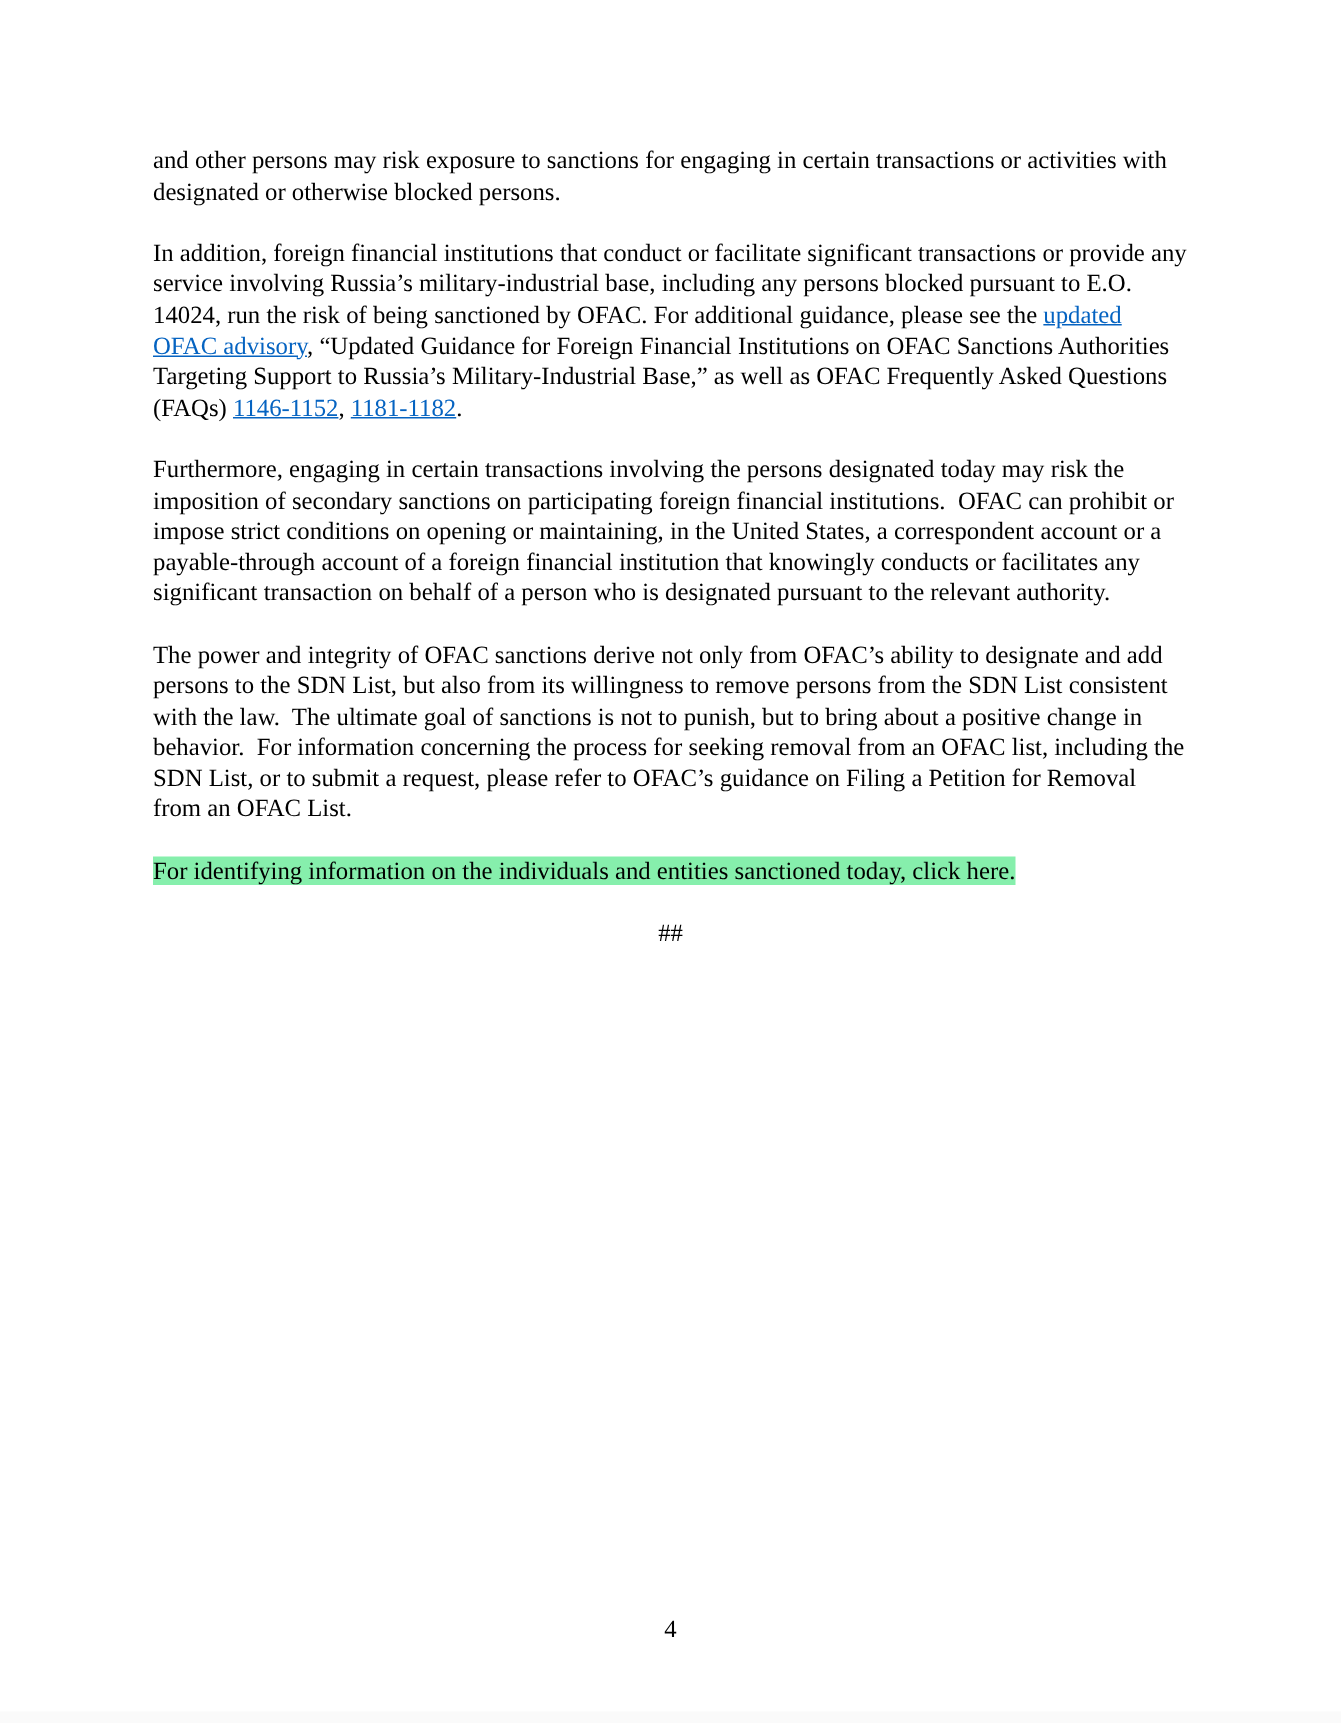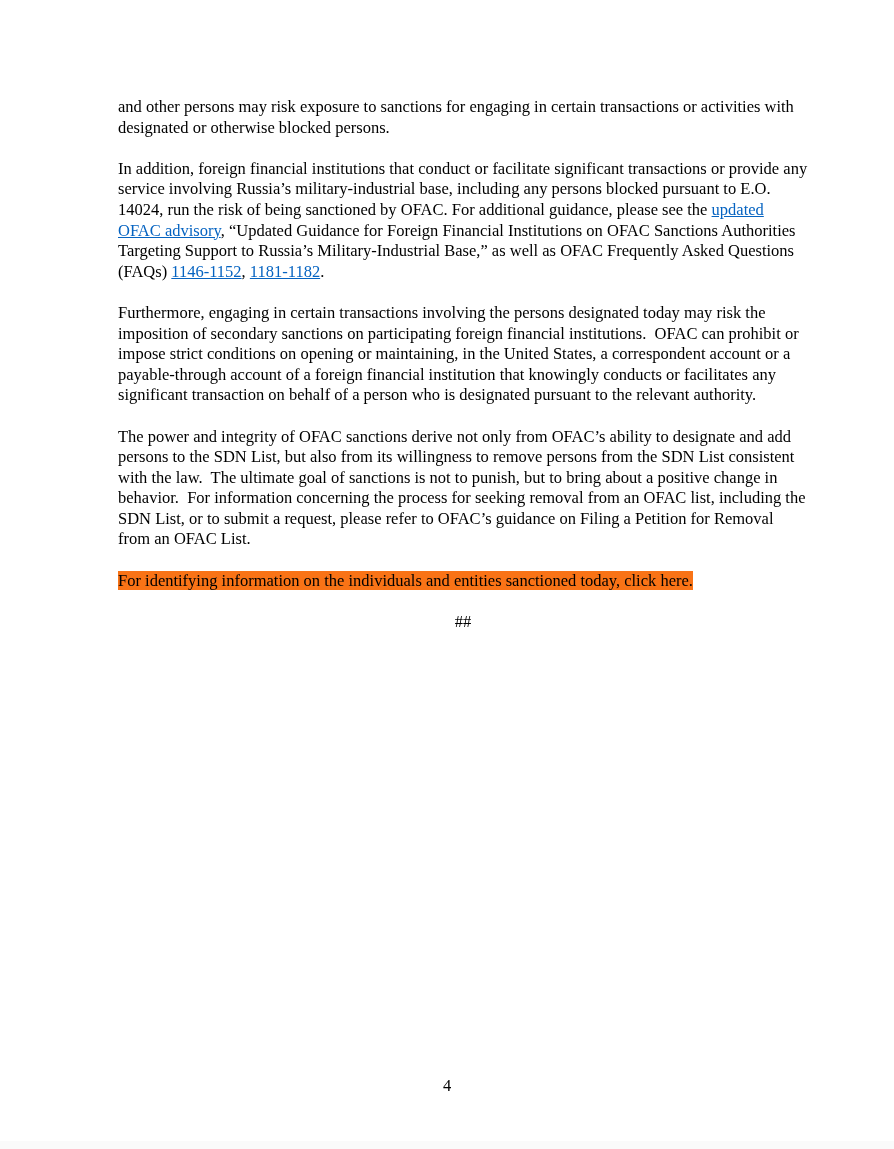--- a/index.html
+++ b/index.html
@@ -17,35 +17,34 @@
     color: #000000;
   }
   .content {
     position: absolute;
     left: 102px;
     top: 97px;
     width: 690px;
     font-size: 16.5px;
     line-height: 20.6px;
     text-align: left;
-    margin-left: 16px;
   }
   .content p {
     margin: 0 0 20.6px 0;
   }
   .content p.center {
     text-align: center;
   }
   a.inline-link {
     color: #0563C1;
     text-decoration: underline;
     cursor: pointer;
   }
   .hl {
-    background: #f97316;
+    background: #86efac;
   }
   .page-number {
     position: absolute;
     left: 0;
     top: 1076px;
     width: 100%;
     text-align: center;
     font-size: 16.5px;
     line-height: 20.6px;
   }

